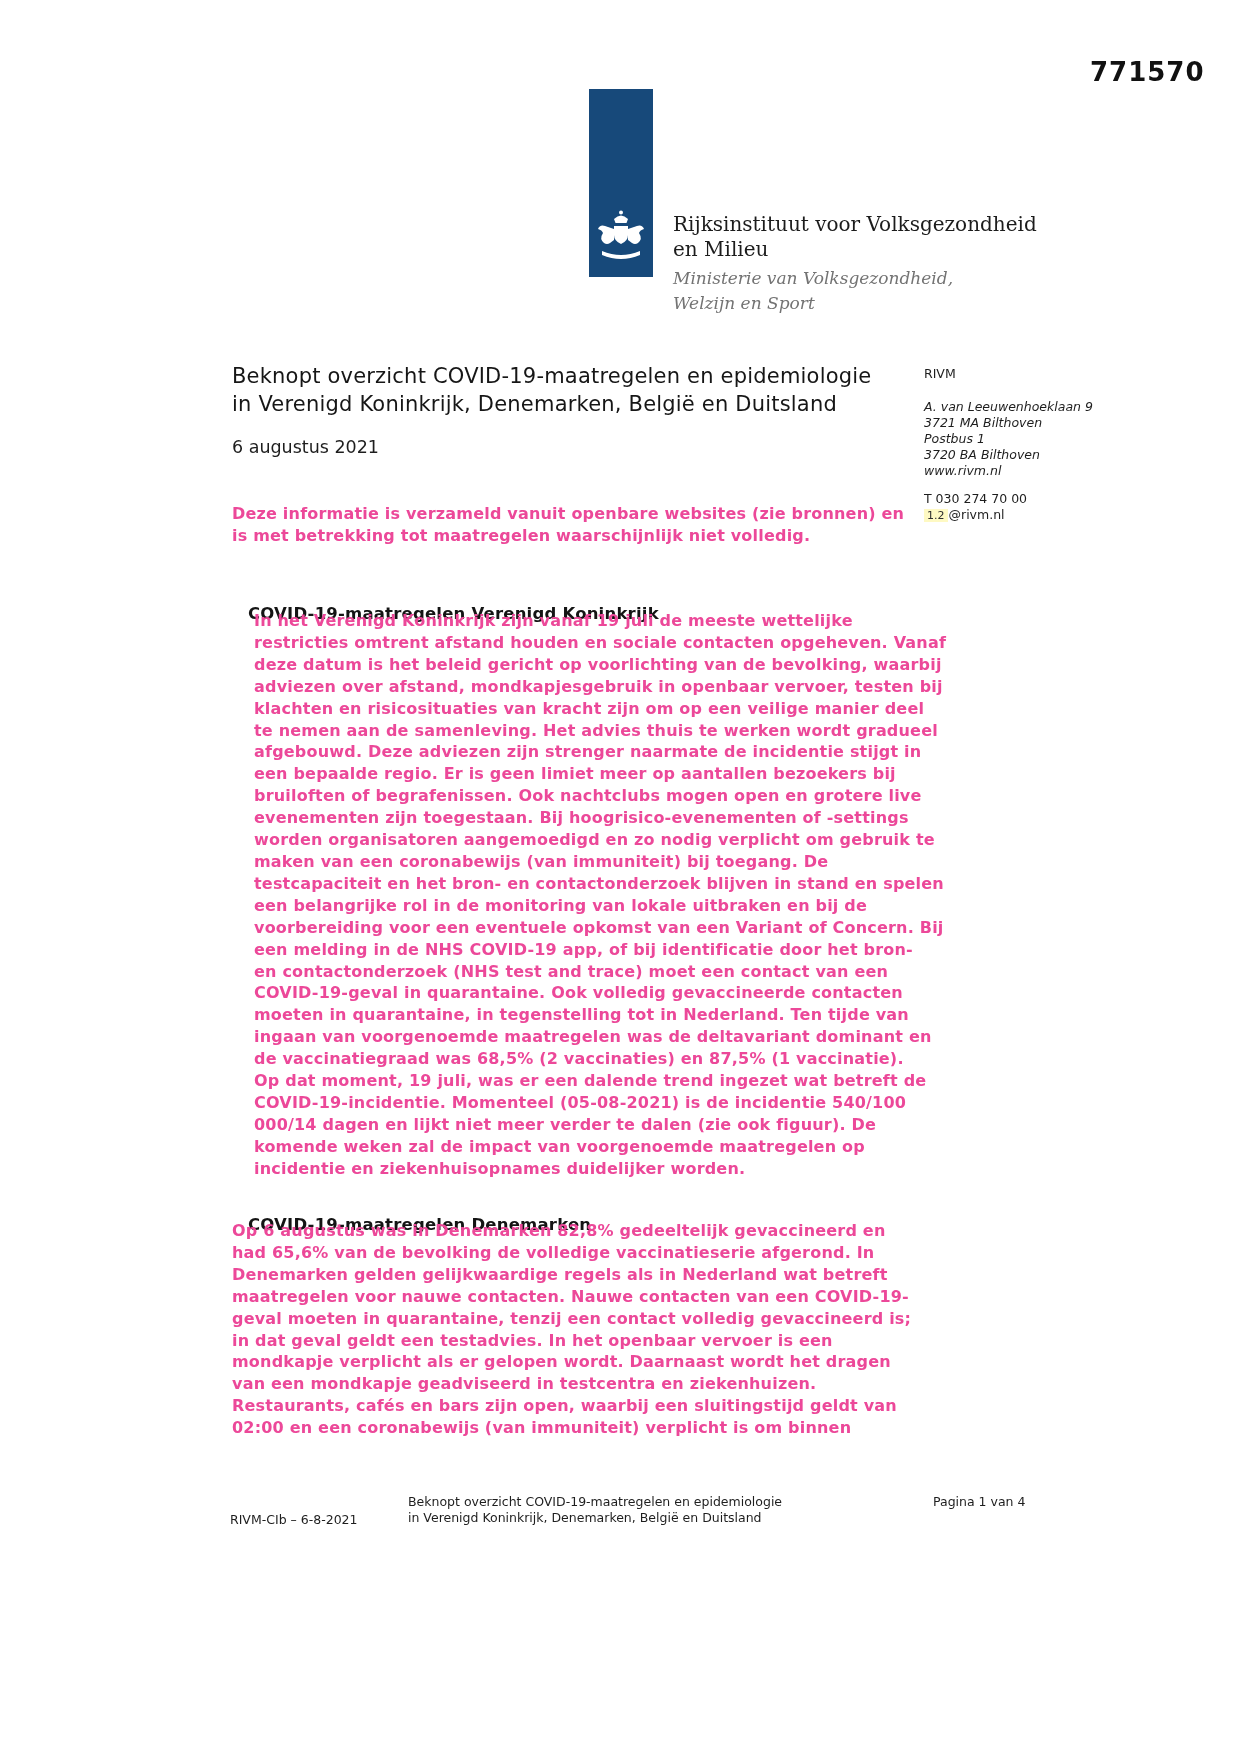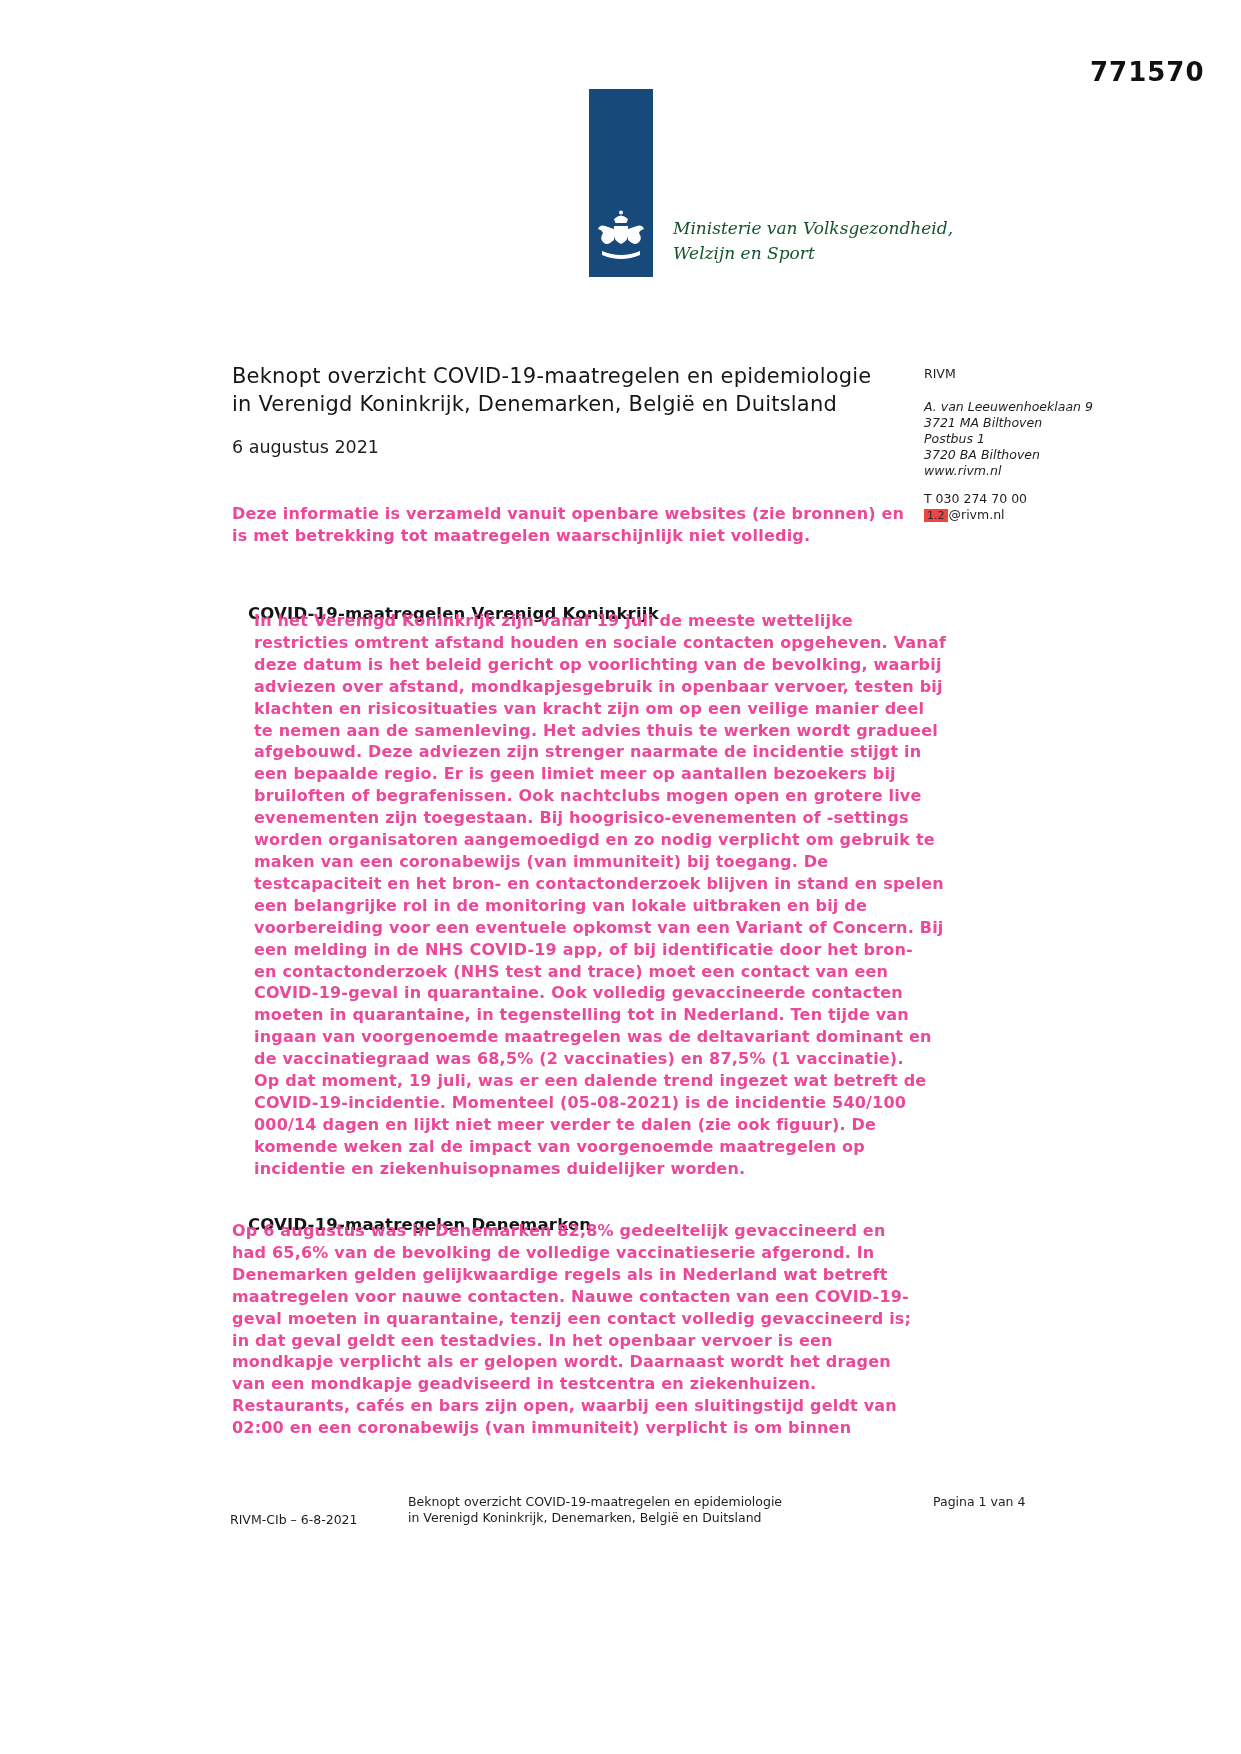--- a/index.html
+++ b/index.html
@@ -26,35 +26,35 @@
   }
   .coat { position: absolute; left: 50%; transform: translateX(-50%); top: 120px; }
 
   .logo-text { left: 673px; top: 212px; }
   .logo-org {
     font-family: "DejaVu Serif", "Liberation Serif", serif;
     font-size: 20px; line-height: 25px; color: #1c1c1c;
   }
   .logo-ministry {
     font-family: "DejaVu Serif", "Liberation Serif", serif;
-    font-style: italic; font-size: 17px; line-height: 25px; margin-top: 4px; color: #14532d;
+    font-style: italic; font-size: 17px; line-height: 25px; margin-top: 4px; color: #737373;
   }
 
   .title {
     left: 232px; top: 363px; width: 690px;
     font-size: 21px; line-height: 27.5px; letter-spacing: 0.2px; color: #161616;
   }
   .date { left: 232px; top: 437px; font-size: 17.5px; color: #1e1e1e; }
 
   .sidebar-org   { left: 924px; top: 366px; font-size: 12.5px; }
   .sidebar-addr  { left: 924px; top: 399px; font-size: 12.5px; line-height: 16.1px; font-style: italic; }
   .sidebar-phone { left: 924px; top: 491px; font-size: 12.5px; }
   .sidebar-email { left: 924px; top: 507px; font-size: 12.5px; }
   .redact-box {
-    display: inline-block; background: #ef4444; color: #2e2e2e;
+    display: inline-block; background: #fef9c3; color: #2e2e2e;
     font-size: 11px; line-height: 13px; padding: 0 3px; margin-right: 1px;
     vertical-align: baseline;
   }
 
   .bodytext {
     font-size: 16px; line-height: 21.9px; letter-spacing: 0.2px; color: #ec4899; font-weight: bold;
   }
   .intro   { left: 232px; top: 503px; }
   .sec-heading {
     position: absolute; margin: 16px;
@@ -81,20 +81,22 @@
       <circle cx="27" cy="3.5" r="2"></circle>
       <path d="M20 10 q7 -7 14 0 l-1.5 4 h-11 z"></path>
       <path d="M20 17 h14 v9 q0 6 -7 9 q-7 -3 -7 -9 z"></path>
       <path d="M14 18 q-8 -4 -10 2 q4 1 5 4 q-4 6 1 10 q3 2 6 0 l4 -3 v-11 z"></path>
       <path d="M40 18 q8 -4 10 2 q-4 1 -5 4 q4 6 -1 10 q-3 2 -6 0 l-4 -3 v-11 z"></path>
       <path d="M8 42 q19 8 38 0 v4 q-19 8 -38 0 z"></path>
     </svg>
   </div>
 
   <div class="abs logo-text">
+    <div class="logo-org lines">Rijksinstituut voor Volksgezondheid
+en Milieu</div>
     <div class="logo-ministry lines">Ministerie van Volksgezondheid,
 Welzijn en Sport</div>
   </div>
 
   <div class="abs title lines">Beknopt overzicht COVID-19-maatregelen en epidemiologie
 in Verenigd Koninkrijk, Denemarken, België en Duitsland</div>
   <div class="abs date">6 augustus 2021</div>
 
   <aside>
     <div class="abs sidebar-org">RIVM</div>

